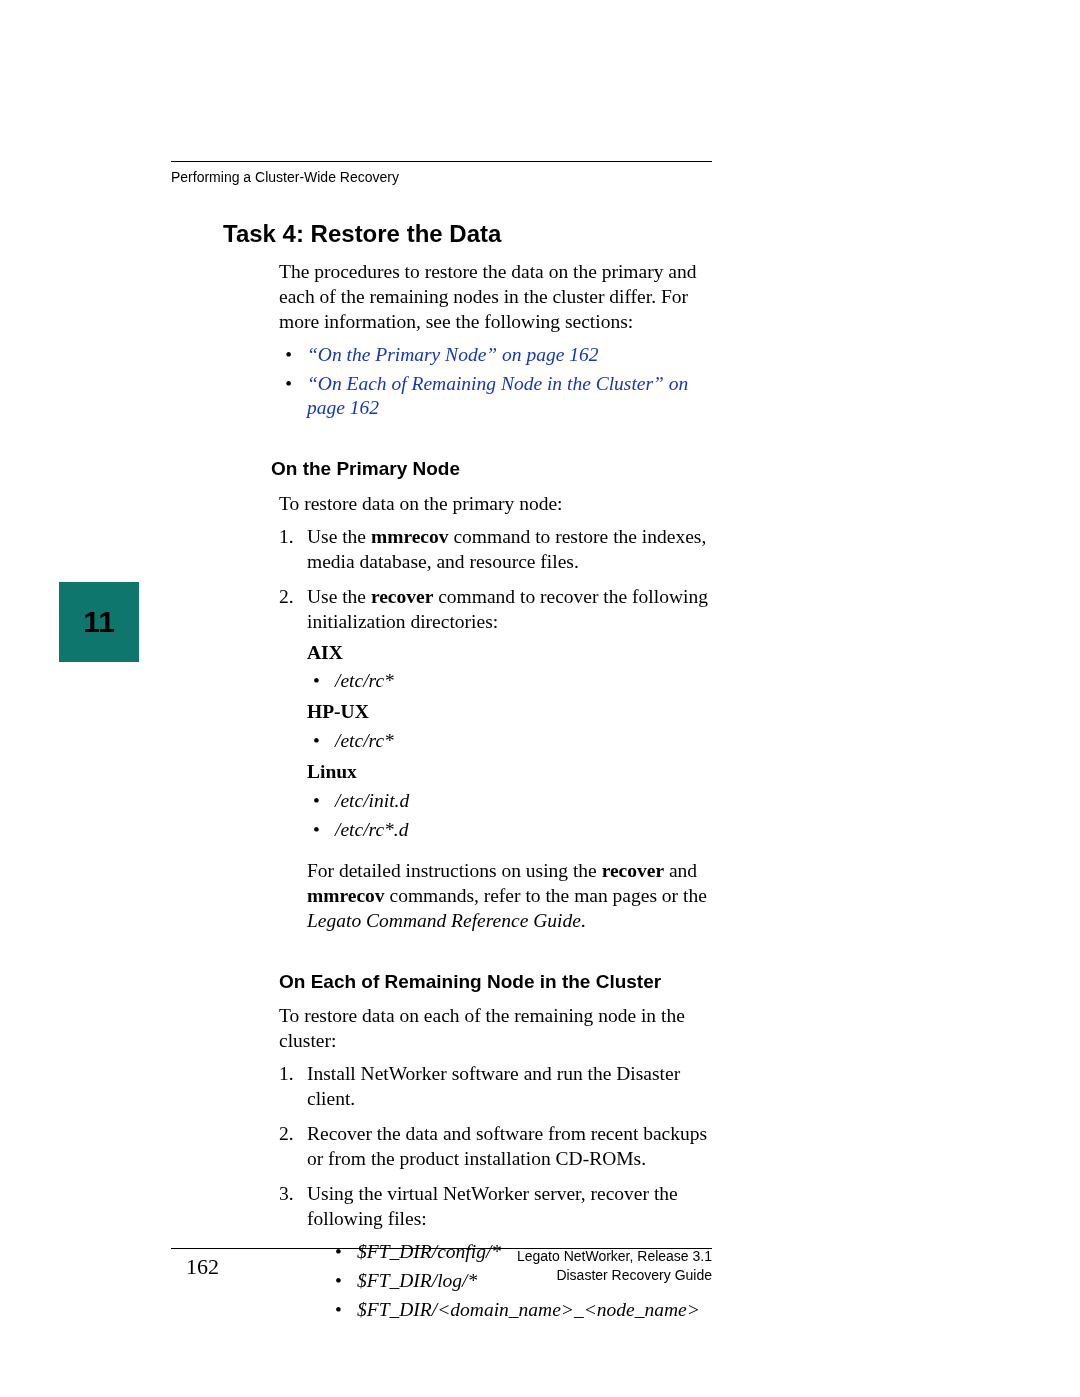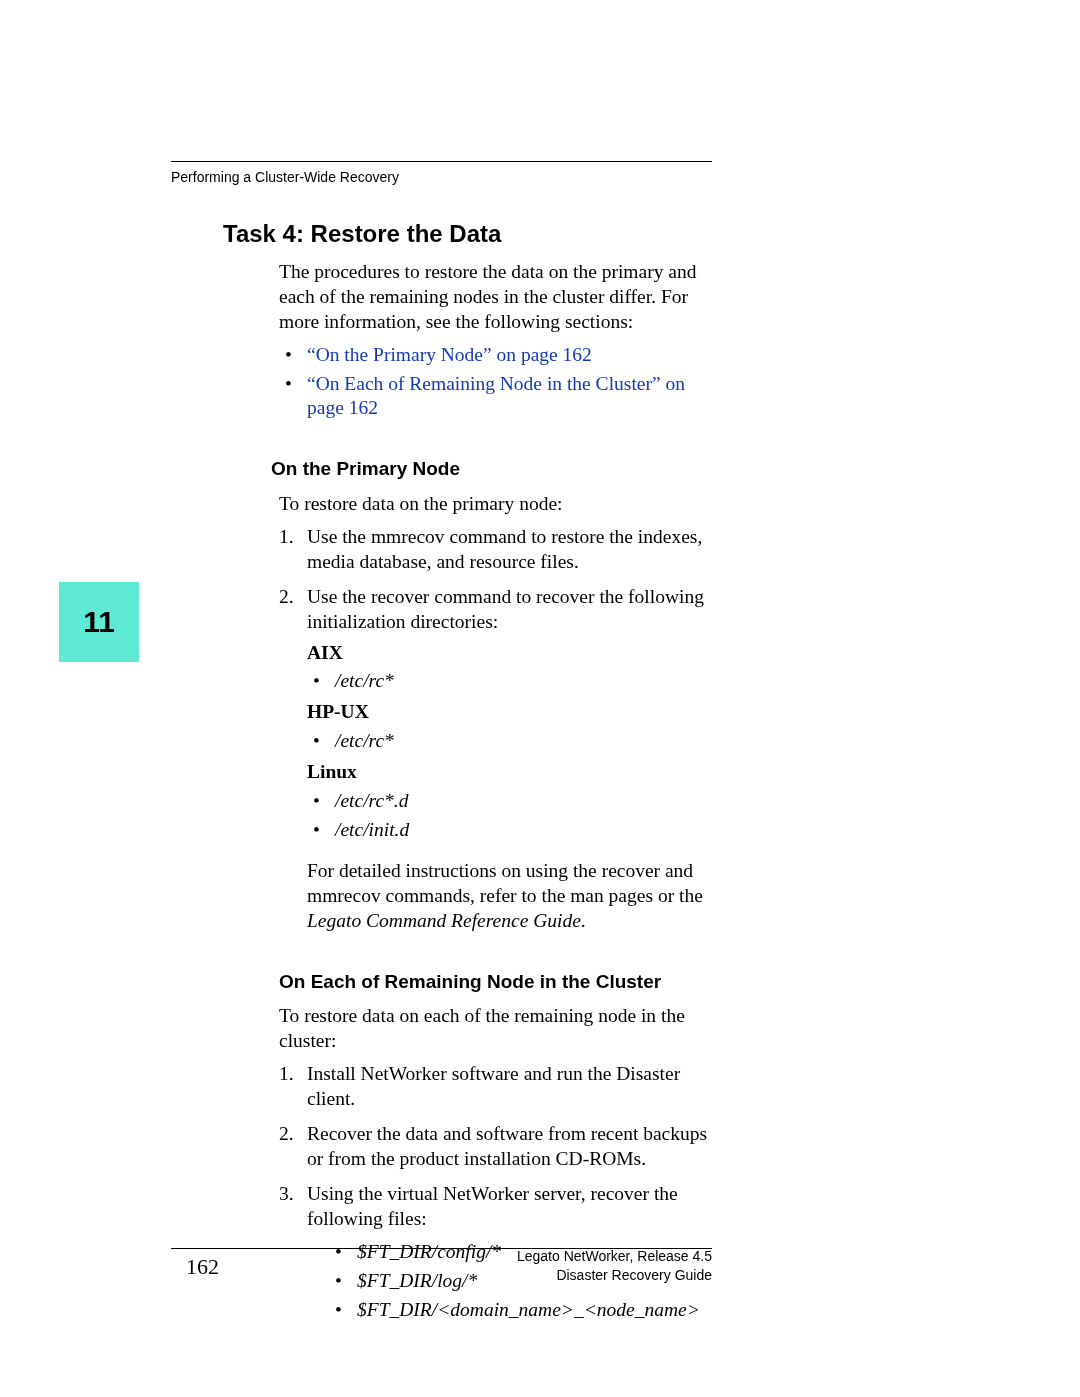--- a/index.html
+++ b/index.html
@@ -30,21 +30,21 @@
     font-family: "Helvetica Neue", Helvetica, Arial, sans-serif;
     font-size: 14px;
     color: #000;
   }
   .chapter-tab {
     position: absolute;
     top: 582px;
     left: 59px;
     width: 80px;
     height: 80px;
-    background: #5eead4;
+    background: #0f766e;
     display: flex;
     align-items: center;
     justify-content: center;
   }
   .chapter-num {
     font-family: "Helvetica Neue", Helvetica, Arial, sans-serif;
     font-weight: bold;
     font-size: 30px;
     color: #000;
   }
@@ -56,31 +56,31 @@
     font-size: 19.5px;
     line-height: 1.28;
   }
   .sans-head {
     font-family: "Helvetica Neue", Helvetica, Arial, sans-serif;
     font-weight: bold;
   }
   .h1 { font-size: 24px; margin-bottom: 10px; }
   .h2 { font-size: 19px; margin-top: 36px; margin-bottom: 10px; }
   .para0 { margin: 0 0 8px 56px; }
-  .bullet-list { margin: 4px 0 0 56px; padding: 0; list-style: none; }
+  .bullet-list { margin: 4px 0 0 56px; padding: 0; list-style: none; font-style: italic; }
   .bullet-list li { position: relative; padding-left: 28px; margin-bottom: 4px; }
   .bullet-list li::before { content: "•"; position: absolute; left: 6px; top: 0; }
   .link { color: #1638b5; }
   .num-list { margin: 6px 0 0 56px; padding: 0; list-style: none; counter-reset: n; }
   .num-list > li { position: relative; padding-left: 28px; margin-bottom: 10px; counter-increment: n; }
   .num-list > li::before { content: counter(n) "."; position: absolute; left: 0; top: 0; }
   .sub-bullet { margin: 4px 0 0 0; padding: 0; list-style: none; }
   .sub-bullet li { position: relative; padding-left: 28px; margin-bottom: 4px; }
   .sub-bullet li::before { content: "•"; position: absolute; left: 6px; top: 0; }
-  .bold { font-weight: normal; }
+  .bold { font-weight: bold; }
   .ital { font-style: italic; }
   .os-label { font-weight: bold; margin-top: 6px; }
   .footer-line {
     position: absolute;
     bottom: 148px;
     left: 171px;
     right: 168px;
     border-top: 1.3px solid #000;
   }
   .footer-left {
@@ -135,22 +135,22 @@
           <li><span class="ital">/etc/rc*</span></li>
         </ul>
 
         <div class="os-label">HP-UX</div>
         <ul class="sub-bullet">
           <li><span class="ital">/etc/rc*</span></li>
         </ul>
 
         <div class="os-label">Linux</div>
         <ul class="sub-bullet">
+          <li><span class="ital">/etc/init.d</span></li>
           <li><span class="ital">/etc/rc*.d</span></li>
-          <li><span class="ital">/etc/init.d</span></li>
         </ul>
 
         <p style="margin:16px 0 0 0;">
           <span>For detailed instructions on using the </span><span class="bold">recover</span><span> and </span><span class="bold">mmrecov</span><span> commands, refer to the man pages or the </span><span class="ital">Legato Command Reference Guide</span><span>.</span>
         </p>
       </li>
     </ol>
 
     <div class="sans-head h2" style="margin-left:56px;">On Each of Remaining Node in the Cluster</div>
     <p class="para0">To restore data on each of the remaining node in the cluster:</p>
@@ -166,17 +166,17 @@
           <li><span class="ital">$FT_DIR/&lt;domain_name&gt;_&lt;node_name&gt;</span></li>
         </ul>
       </li>
     </ol>
 
   </div>
 
   <div class="footer-line"></div>
   <div class="footer-left">162</div>
   <div class="footer-right">
-    <div>Legato NetWorker, Release 4.5</div>
+    <div>Legato NetWorker, Release 3.1</div>
     <div>Disaster Recovery Guide</div>
   </div>
 
 </div>
 
 </body></html>

